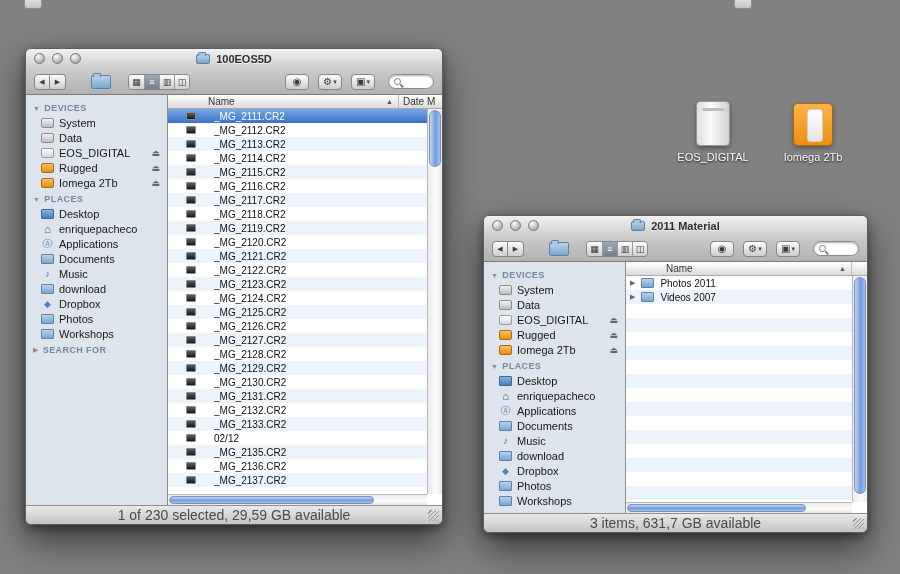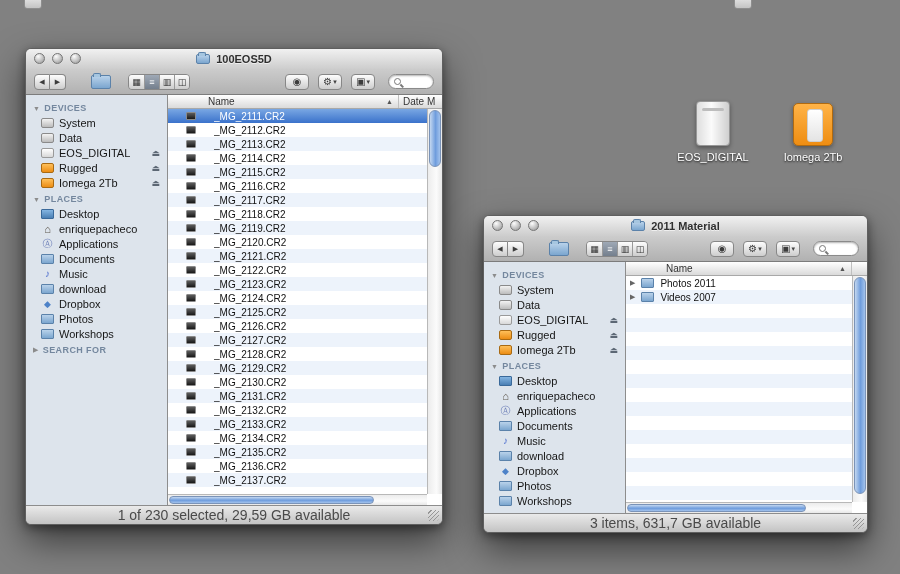--- a/index.html
+++ b/index.html
@@ -441,21 +441,20 @@
               </div>
 
               <div class="filerow even">
                 <span class="fileicon"></span>
                 <span class="filename">_MG_2133.CR2</span>
                 <span class="filedate">02/12</span>
               </div>
 
               <div class="filerow odd">
                 <span class="fileicon"></span>
-                <span class="filename">_MG_2134.CR2</span>
                 <span class="filedate">02/12</span>
               </div>
 
               <div class="filerow even">
                 <span class="fileicon"></span>
                 <span class="filename">_MG_2135.CR2</span>
                 <span class="filedate">02/12</span>
               </div>
 
               <div class="filerow odd">

